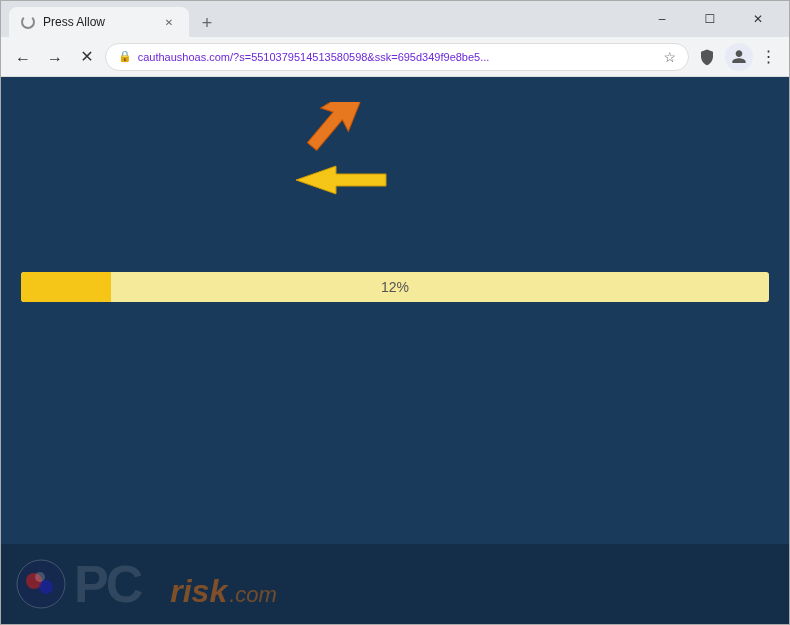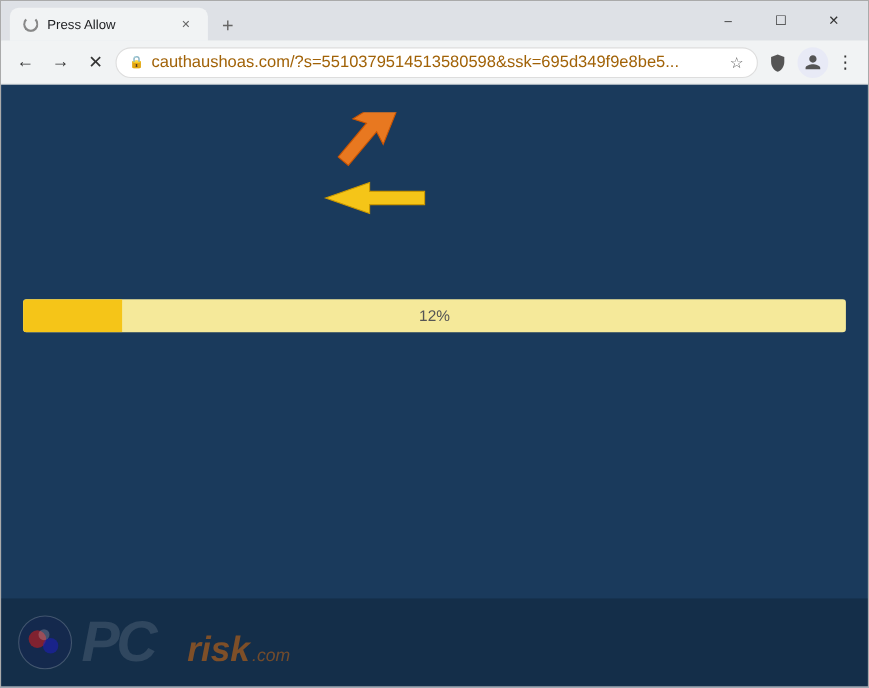--- a/index.html
+++ b/index.html
@@ -150,22 +150,22 @@
       color: #202124;
     }
 
     .lock-icon {
       color: #555;
       font-size: 11px;
     }
 
     .address-text {
       flex: 1;
-      font-size: 15px;
-      color: #a16207;
+      font-size: 11px;
+      color: #6d28d9;
       white-space: nowrap;
       overflow: hidden;
       text-overflow: ellipsis;
     }
 
     .star-icon {
       color: #555;
       font-size: 14px;
       cursor: pointer;
     }
@@ -346,21 +346,21 @@
     <div class="watermark">
       <div class="watermark-logo">
 
         <svg class="logo-icon" width="50" height="50" viewBox="0 0 50 50">
           <circle cx="25" cy="25" r="24" fill="rgba(20,40,80,0.7)" stroke="rgba(255,255,255,0.2)" stroke-width="1"></circle>
           <circle cx="18" cy="22" r="8" fill="rgba(200,30,30,0.6)"></circle>
           <circle cx="30" cy="28" r="7" fill="rgba(30,30,200,0.5)"></circle>
           <circle cx="24" cy="18" r="5" fill="rgba(255,255,255,0.2)"></circle>
         </svg>
         <div style="display:flex;align-items:baseline;gap:2px;">
-          <span style="font-size:52px;font-weight:900;font-style:italic;color:rgba(255,255,255,0.12);letter-spacing:-3px;">PC</span>
+          <span style="font-size:52px;font-weight:900;color:rgba(255,255,255,0.12);letter-spacing:-3px;">PC</span>
           <span style="font-size:32px;font-weight:700;font-style:italic;color:rgba(255,120,0,0.45);margin-left:28px;">risk</span>
-          <span style="font-size:16px;font-style:italic;color:rgba(255,120,0,0.4);">.com</span>
+          <span style="font-size:22px;font-style:italic;color:rgba(255,120,0,0.4);">.com</span>
         </div>
       </div>
     </div>
 
   </div>
 </div>
 
 </body></html>

